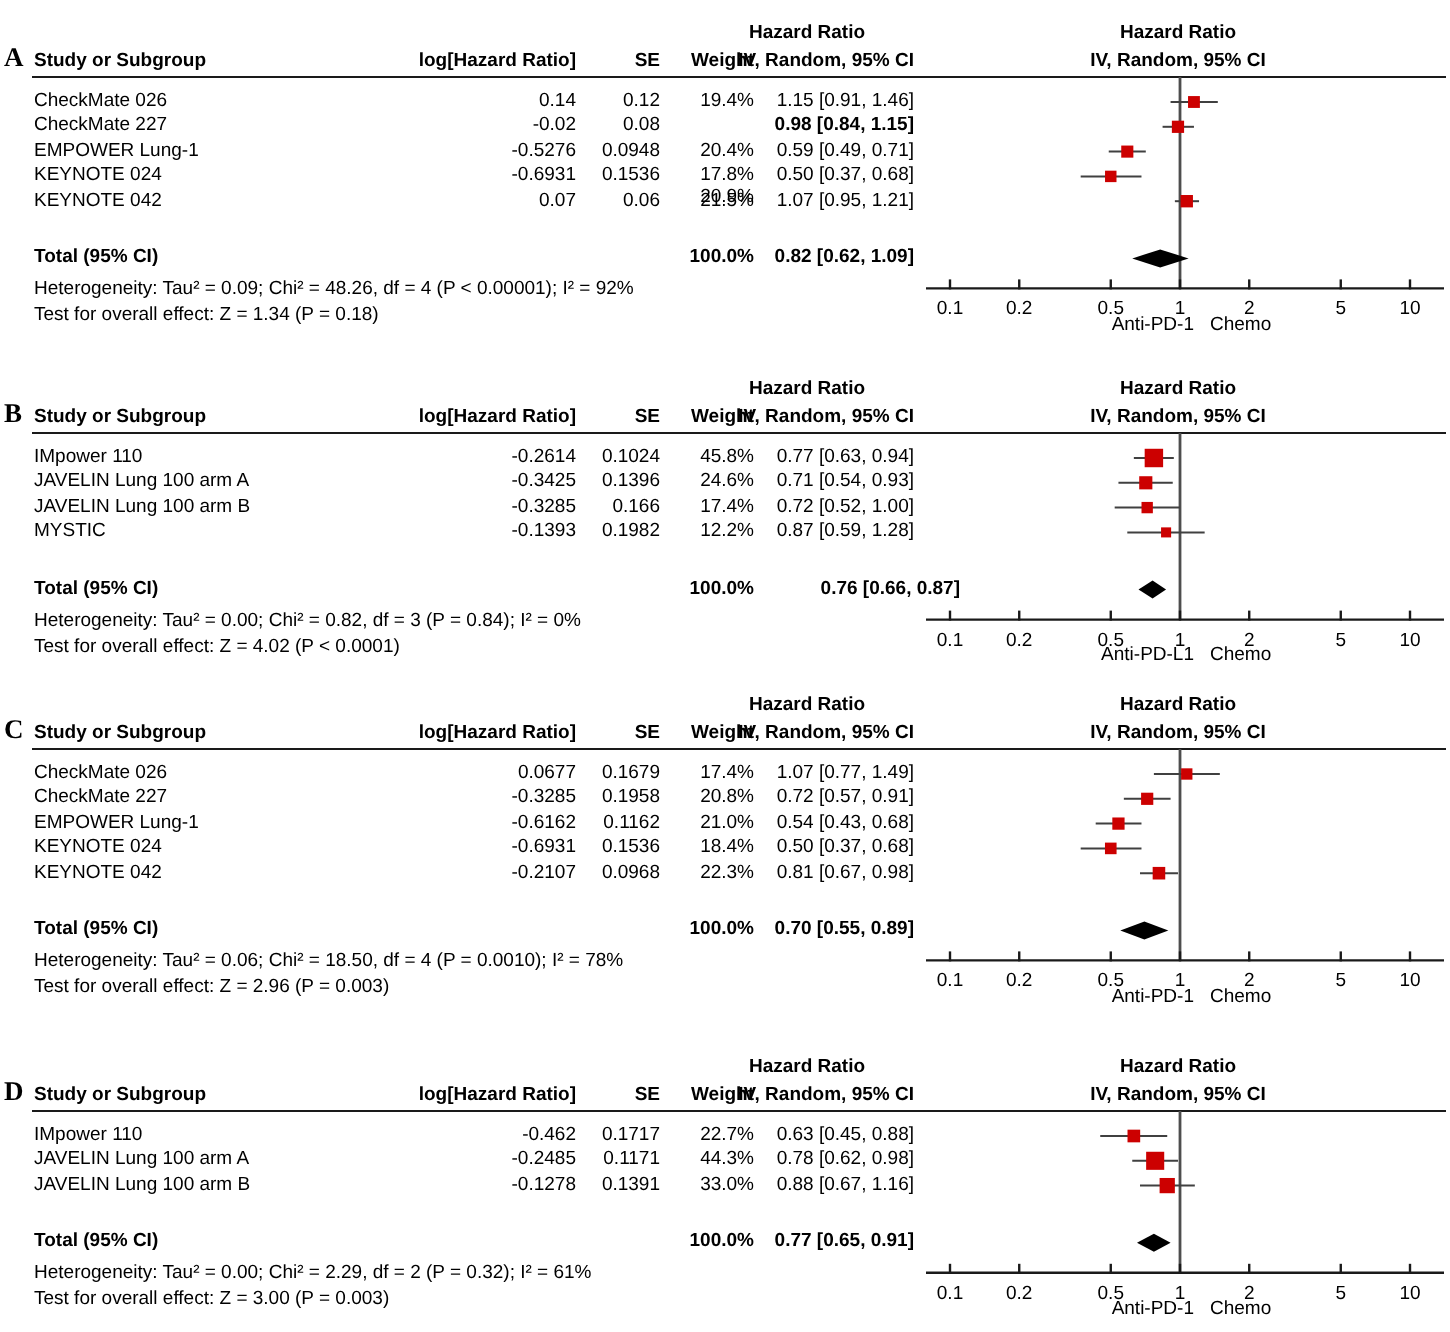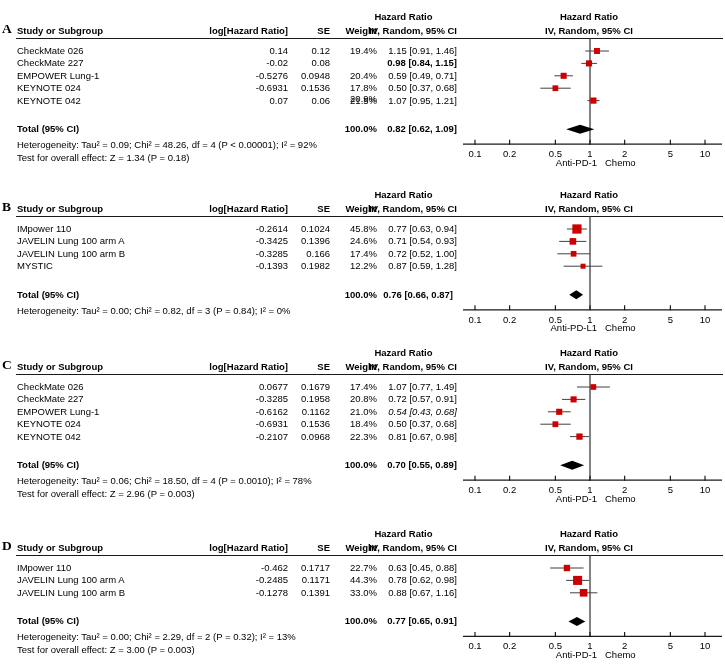--- a/index.html
+++ b/index.html
@@ -138,22 +138,23 @@
       </div>
       <div style="position: absolute; left: 0px; top: 0px; width: 0px; height: 0px;">
         <div class="cell lft" style="left: 17px; top: 80.2px; width: 150px;">MYSTIC</div>
         <div class="cell rgt" style="left: 170px; top: 80.2px; width: 118px;">-0.1393</div>
         <div class="cell rgt" style="left: 292px; top: 80.2px; width: 38px;">0.1982</div>
         <div class="cell rgt" style="left: 331px; top: 80.2px; width: 46px;">12.2%</div>
         <div class="cell rgt" style="left: 350px; top: 80.2px; width: 107px;">0.87 [0.59, 1.28]</div>
       </div>
       <div class="cell b lft" style="left: 17px; top: 108.8px; width: 150px;">Total (95% CI)</div>
       <div class="cell b rgt" style="left: 331px; top: 108.8px; width: 46px;">100.0%</div>
-      <div class="cell b rgt" style="left: 350px; top: 108.8px; width: 103px;">0.76 [0.66, 0.87]</div>
+      <div class="cell b rgt" style="left: 350px; top: 108.8px; width: 130px;">0.76 [0.66, 0.87]</div>
       <div class="cell lft" style="left: 17px; top: 124.8px; width: 440px;">Heterogeneity: Tau² = 0.00; Chi² = 0.82, df = 3 (P = 0.84); I² = 0%</div>
+      <div class="cell lft" style="left: 17px; top: 137.8px; width: 440px;">Test for overall effect: Z = 4.02 (P &lt; 0.0001)</div>
       <div class="cell rgt" style="left: 437px; top: 142.3px; width: 160px;">Anti-PD-L1</div>
       <div class="cell lft" style="left: 605px; top: 142.3px; width: 100px;">Chemo</div>
       <svg class="plot-svg" width="265" height="159.8" style="left:460px;top:0;position:absolute;">
         <line x1="130" y1="36.5" x2="130" y2="129.8" stroke="#4d4d4d" stroke-width="1.4"></line>
         <line x1="106.9241631871619" y1="49" x2="126.90970316396535" y2="49" stroke="#404040" stroke-width="1"></line>
         <rect x="112.33393339483543" y="44.3875" width="9.225" height="9.225" fill="#cc0000"></rect>
         <line x1="99.22528237964138" y1="61.4" x2="126.37553908370253" y2="61.4" stroke="#404040" stroke-width="1"></line>
         <rect x="109.60721010269366" y="58.1125" width="6.575" height="6.575" fill="#cc0000"></rect>
         <line x1="97.34038451800191" y1="73.8" x2="130" y2="73.8" stroke="#404040" stroke-width="1"></line>
         <rect x="110.75573708959587" y="70.96249999999999" width="5.675" height="5.675" fill="#cc0000"></rect>
@@ -200,21 +201,21 @@
         <div class="cell rgt" style="left: 170px; top: 55.4px; width: 118px;">-0.3285</div>
         <div class="cell rgt" style="left: 292px; top: 55.4px; width: 38px;">0.1958</div>
         <div class="cell rgt" style="left: 331px; top: 55.4px; width: 46px;">20.8%</div>
         <div class="cell rgt" style="left: 350px; top: 55.4px; width: 107px;">0.72 [0.57, 0.91]</div>
       </div>
       <div style="position: absolute; left: 0px; top: 0px; width: 0px; height: 0px;">
         <div class="cell lft" style="left: 17px; top: 67.8px; width: 150px;">EMPOWER Lung-1</div>
         <div class="cell rgt" style="left: 170px; top: 67.8px; width: 118px;">-0.6162</div>
         <div class="cell rgt" style="left: 292px; top: 67.8px; width: 38px;">0.1162</div>
         <div class="cell rgt" style="left: 331px; top: 67.8px; width: 46px;">21.0%</div>
-        <div class="cell rgt" style="left: 350px; top: 67.8px; width: 107px; font-style: italic;">0.54 [0.43, 0.68]</div>
+        <div class="cell rgt" style="left: 350px; top: 67.8px; width: 107px;">0.54 [0.43, 0.68]</div>
       </div>
       <div style="position: absolute; left: 0px; top: 0px; width: 0px; height: 0px;">
         <div class="cell lft" style="left: 17px; top: 80.2px; width: 150px;">KEYNOTE 024</div>
         <div class="cell rgt" style="left: 170px; top: 80.2px; width: 118px;">-0.6931</div>
         <div class="cell rgt" style="left: 292px; top: 80.2px; width: 38px;">0.1536</div>
         <div class="cell rgt" style="left: 331px; top: 80.2px; width: 46px;">18.4%</div>
         <div class="cell rgt" style="left: 350px; top: 80.2px; width: 107px;">0.50 [0.37, 0.68]</div>
       </div>
       <div style="position: absolute; left: 0px; top: 0px; width: 0px; height: 0px;">
         <div class="cell lft" style="left: 17px; top: 92.6px; width: 150px;">KEYNOTE 042</div>
@@ -288,21 +289,21 @@
       <div style="position: absolute; left: 0px; top: 0px; width: 0px; height: 0px;">
         <div class="cell lft" style="left: 17px; top: 67.8px; width: 150px;">JAVELIN Lung 100 arm B</div>
         <div class="cell rgt" style="left: 170px; top: 67.8px; width: 118px;">-0.1278</div>
         <div class="cell rgt" style="left: 292px; top: 67.8px; width: 38px;">0.1391</div>
         <div class="cell rgt" style="left: 331px; top: 67.8px; width: 46px;">33.0%</div>
         <div class="cell rgt" style="left: 350px; top: 67.8px; width: 107px;">0.88 [0.67, 1.16]</div>
       </div>
       <div class="cell b lft" style="left: 17px; top: 96.4px; width: 150px;">Total (95% CI)</div>
       <div class="cell b rgt" style="left: 331px; top: 96.4px; width: 46px;">100.0%</div>
       <div class="cell b rgt" style="left: 350px; top: 96.4px; width: 107px;">0.77 [0.65, 0.91]</div>
-      <div class="cell lft" style="left: 17px; top: 112.4px; width: 440px;">Heterogeneity: Tau² = 0.00; Chi² = 2.29, df = 2 (P = 0.32); I² = 13%</div>
+      <div class="cell lft" style="left: 17px; top: 112.4px; width: 440px;">Heterogeneity: Tau² = 0.00; Chi² = 2.29, df = 2 (P = 0.32); I² = 61%</div>
       <div class="cell lft" style="left: 17px; top: 125.4px; width: 440px;">Test for overall effect: Z = 3.00 (P = 0.003)</div>
       <div class="cell rgt" style="left: 437px; top: 129.9px; width: 160px;">Anti-PD-1</div>
       <div class="cell lft" style="left: 605px; top: 129.9px; width: 100px;">Chemo</div>
       <svg class="plot-svg" width="265" height="147.4" style="left:460px;top:0;position:absolute;">
         <line x1="130" y1="36.5" x2="130" y2="117.4" stroke="#4d4d4d" stroke-width="1.4"></line>
         <line x1="90.11943908416453" y1="49" x2="123.61550729726939" y2="49" stroke="#404040" stroke-width="1"></line>
         <rect x="103.75541318716189" y="45.83125" width="6.3375" height="6.3375" fill="#cc0000"></rect>
         <line x1="106.1250442922992" y1="61.4" x2="128.9909987046369" y2="61.4" stroke="#404040" stroke-width="1"></line>
         <rect x="113.07212930940526" y="56.88125" width="9.0375" height="9.0375" fill="#cc0000"></rect>
         <line x1="109.99860231059505" y1="73.8" x2="137.41266876109563" y2="73.8" stroke="#404040" stroke-width="1"></line>

